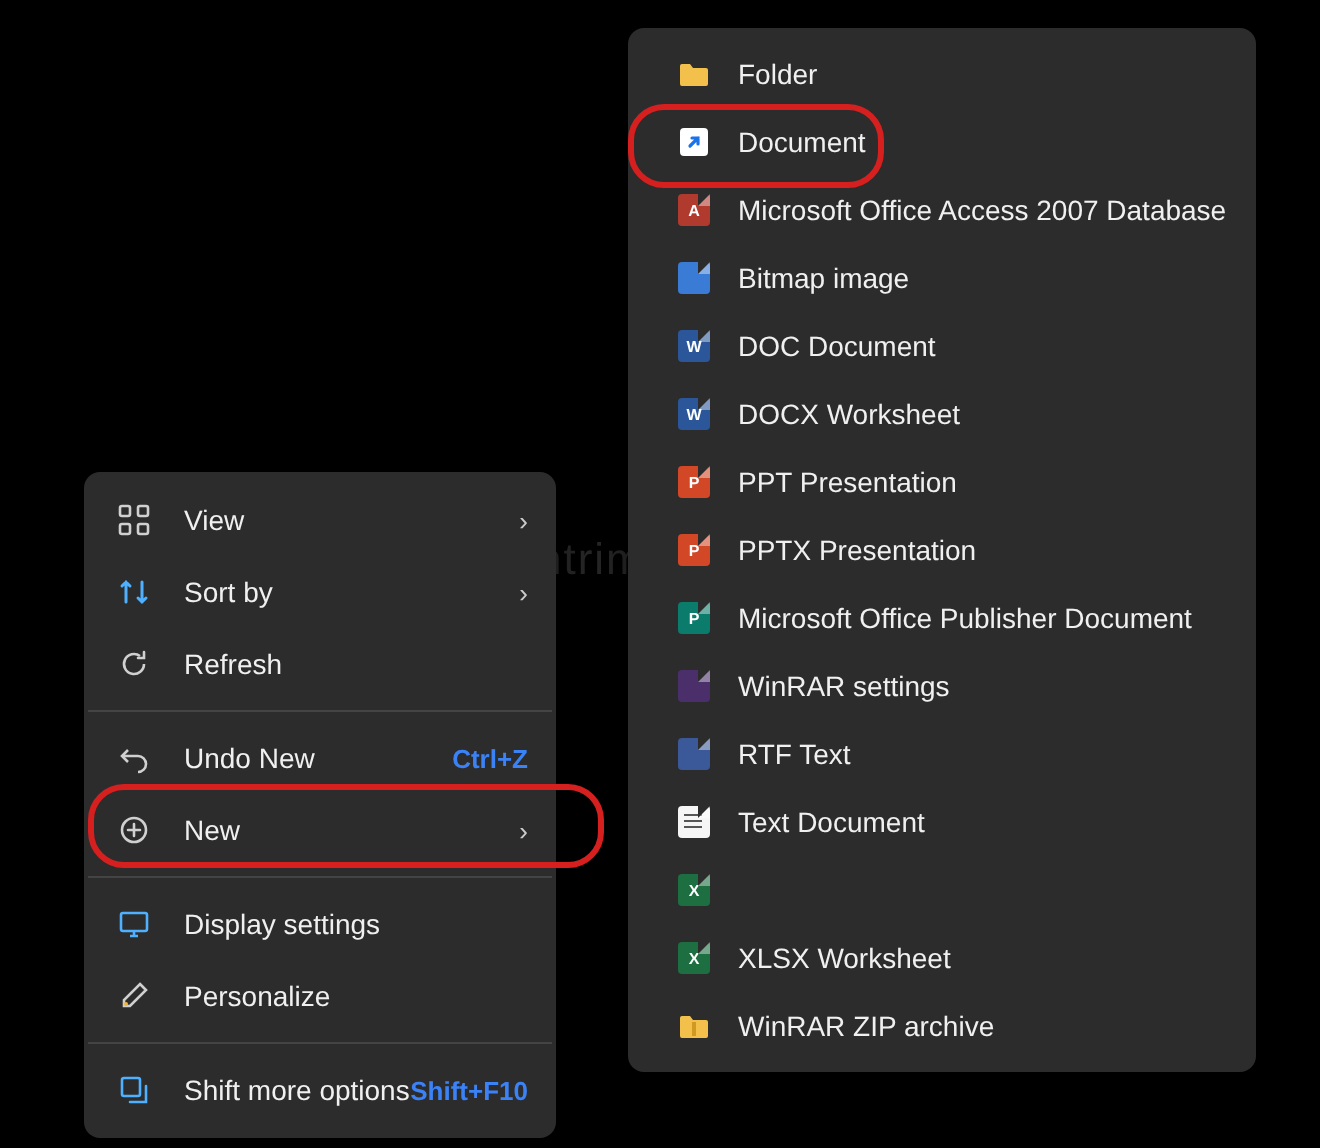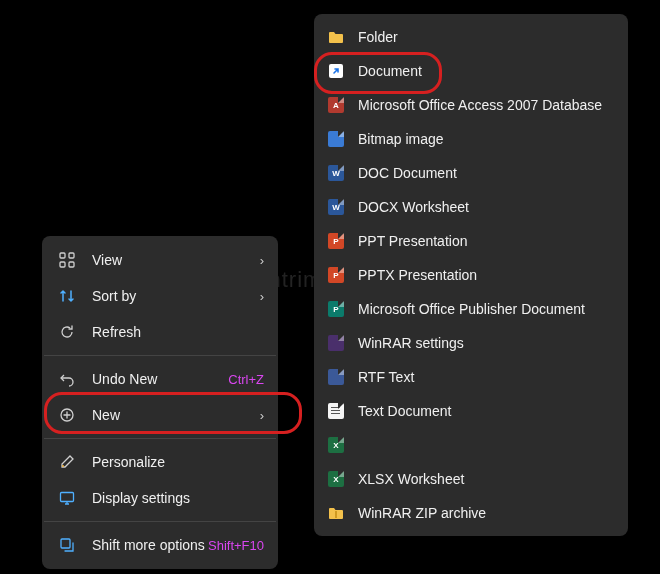--- a/index.html
+++ b/index.html
@@ -22,20 +22,21 @@
   }
   .primary-menu {
     left: 42px;
     top: 236px;
     width: 236px;
   }
   .submenu {
     left: 314px;
     top: 14px;
     width: 314px;
+    padding-left: 11px;
   }
   .menu-item {
     display: flex;
     align-items: center;
     height: 36px;
     padding: 0 14px 0 14px;
     position: relative;
   }
   .submenu .menu-item { height: 34px; padding: 0 14px 0 12px; }
   .icon-slot {
@@ -43,23 +44,24 @@
     height: 18px;
     display: flex;
     align-items: center;
     justify-content: center;
     margin-right: 14px;
     flex-shrink: 0;
   }
   .submenu .icon-slot { margin-right: 12px; width: 20px; }
   .menu-label { flex: 1; color: #f0f0f0; font-size: 14px; }
   .shortcut-text {
-    color: #d946ef;
+    color: #3b82f6;
     font-size: 13px;
     margin-left: auto;
+    font-weight: bold;
   }
   .chevron {
     color: #ccc;
     font-size: 13px;
     margin-left: auto;
   }
   .separator {
     height: 1px;
     background: #444;
     margin: 5px 2px;
@@ -185,38 +187,38 @@
         </svg>
     </span>
     <span class="menu-label">New</span>
     <span class="chevron">›</span>
   </div>
 
   <div class="separator"></div>
 
   <div class="menu-item">
     <span class="icon-slot">
-      <svg width="16" height="16" viewBox="0 0 16 16" stroke="#d0d0d0" stroke-width="1.3" fill="none">
-          <path d="M11 2l3 3-8 8H3v-3z"></path>
-          <circle cx="4" cy="12" r="1" fill="#f3b53a" stroke="none"></circle>
-        </svg>
-    </span>
-    <span class="menu-label">Personalize</span>
-  </div>
-
-  <div class="menu-item">
-    <span class="icon-slot">
       <svg width="16" height="16" viewBox="0 0 16 16" stroke="#4fb0ff" stroke-width="1.3" fill="none">
           <rect x="1.5" y="2.5" width="13" height="9" rx="1"></rect>
           <path d="M6 14h4M8 11.5V14"></path>
         </svg>
     </span>
     <span class="menu-label">Display settings</span>
   </div>
 
+  <div class="menu-item">
+    <span class="icon-slot">
+      <svg width="16" height="16" viewBox="0 0 16 16" stroke="#d0d0d0" stroke-width="1.3" fill="none">
+          <path d="M11 2l3 3-8 8H3v-3z"></path>
+          <circle cx="4" cy="12" r="1" fill="#f3b53a" stroke="none"></circle>
+        </svg>
+    </span>
+    <span class="menu-label">Personalize</span>
+  </div>
+
   <div class="separator"></div>
 
   <div class="menu-item">
     <span class="icon-slot">
       <svg width="16" height="16" viewBox="0 0 16 16" stroke="#4fb0ff" stroke-width="1.3" fill="none">
           <rect x="2" y="2" width="9" height="9" rx="1"></rect>
           <path d="M6 14h8V6" stroke-linecap="round"></path>
         </svg>
     </span>
     <span class="menu-label">Shift more options</span>

